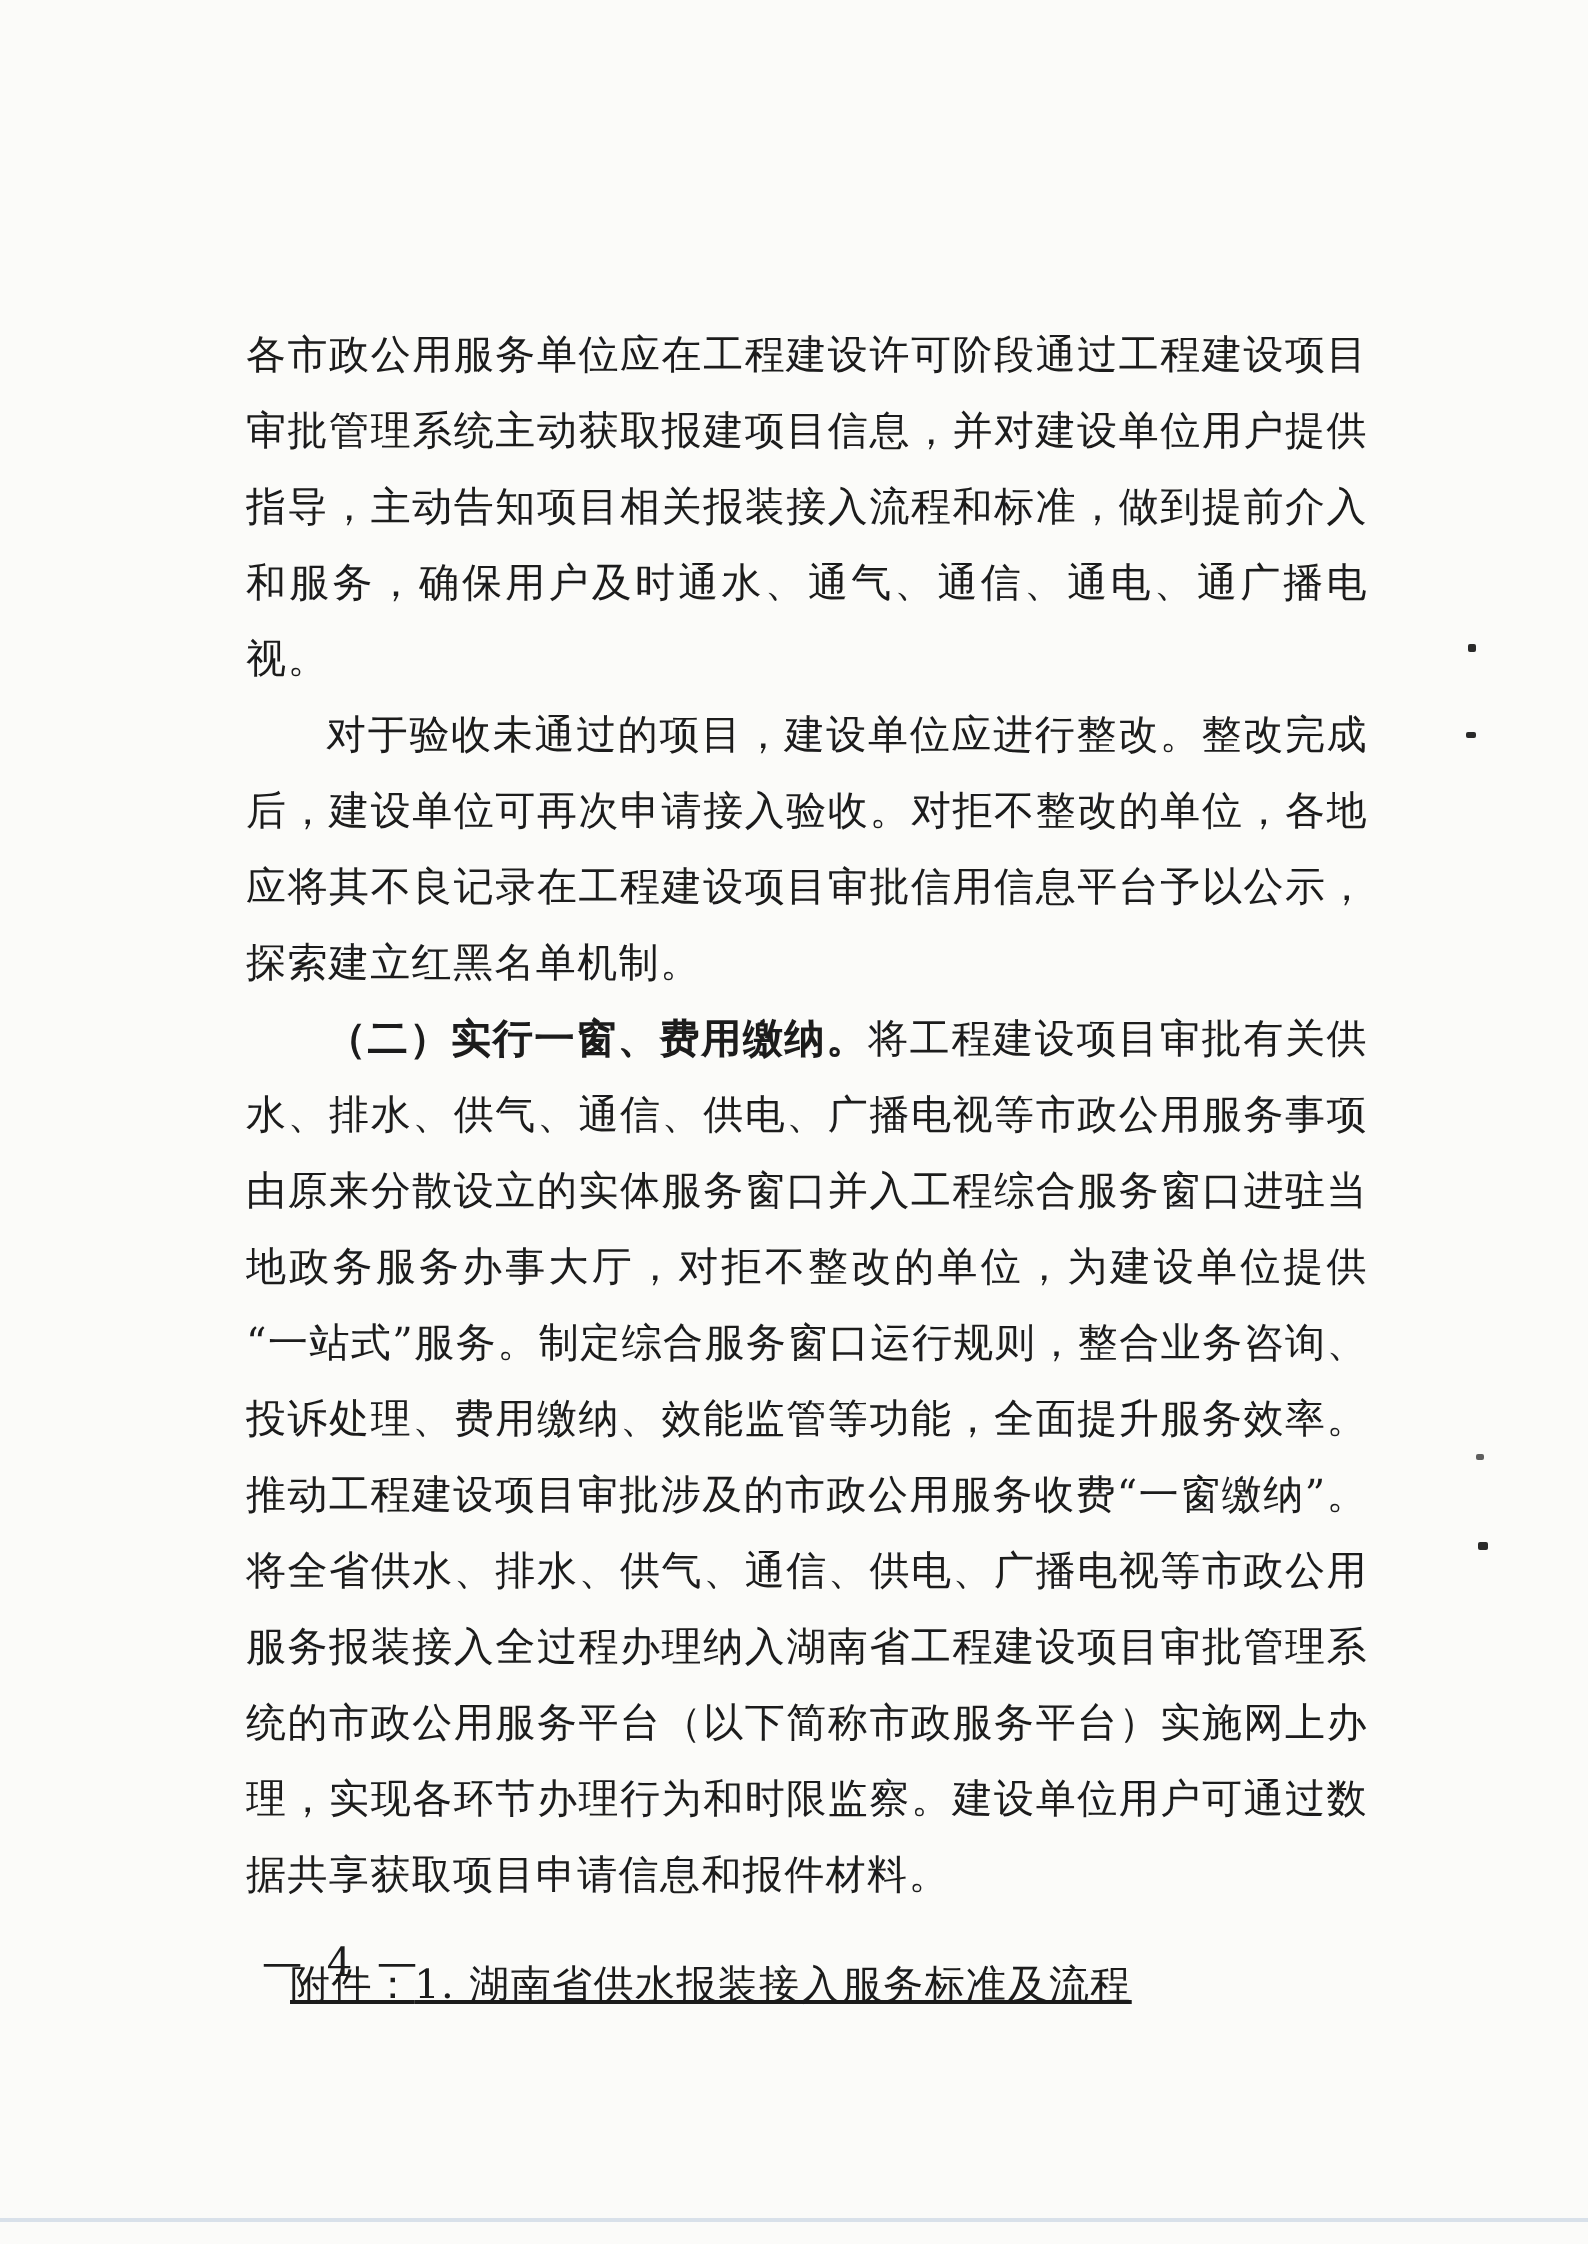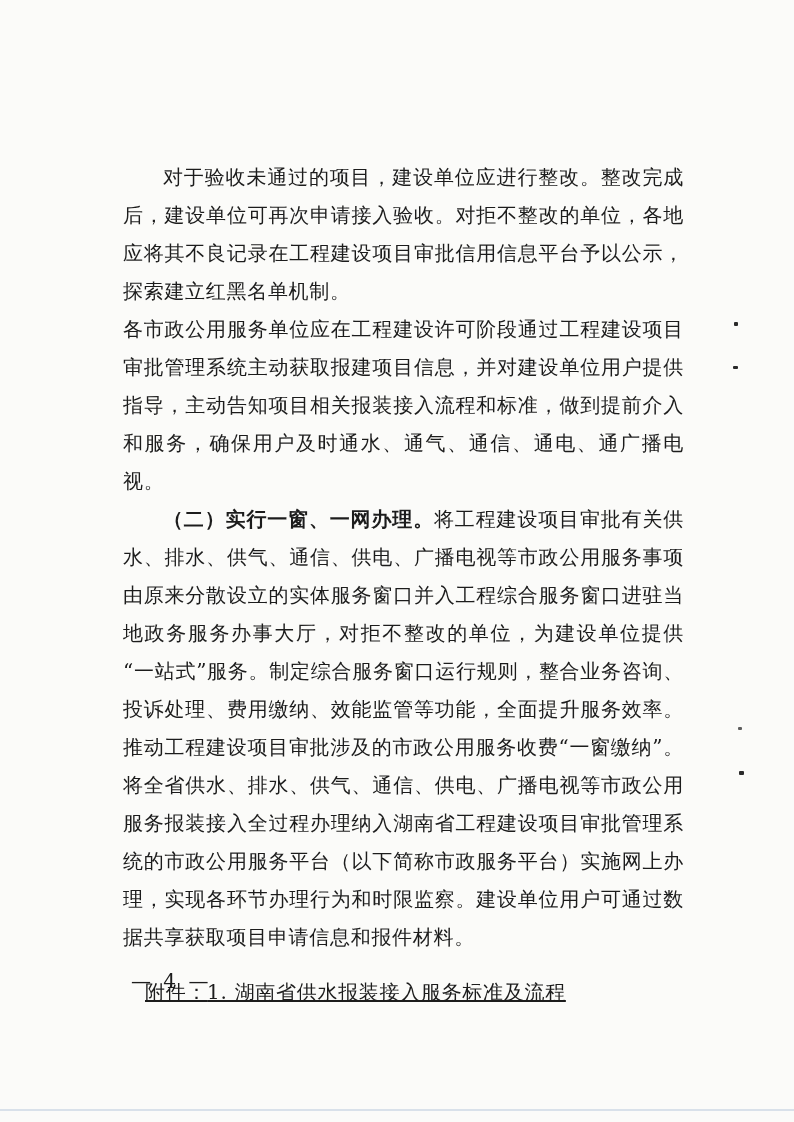--- a/index.html
+++ b/index.html
@@ -73,25 +73,25 @@
     background: #d9e1ea;
   }
 </style>
 </head>
 <body>
 
 <div class="page">
 
   <div class="content">
 
+    <p class="para"><span>各市政公用服务单位应在工程建设许可阶段通过工程建设项目审批管理系统主动获取报建项目信息，并对建设单位用户提供指导，主动告知项目相关报装接入流程和标准，做到提前介入和服务，确保用户及时通水、通气、通信、通电、通广播电视。</span></p>
+
     <p class="para indent"><span>对于验收未通过的项目，建设单位应进行整改。整改完成后，建设单位可再次申请接入验收。对拒不整改的单位，各地应将其不良记录在工程建设项目审批信用信息平台予以公示，探索建立红黑名单机制。</span></p>
 
-    <p class="para"><span>各市政公用服务单位应在工程建设许可阶段通过工程建设项目审批管理系统主动获取报建项目信息，并对建设单位用户提供指导，主动告知项目相关报装接入流程和标准，做到提前介入和服务，确保用户及时通水、通气、通信、通电、通广播电视。</span></p>
-
-    <p class="para indent"><b class="lead">（二）实行一窗、一网办理。</b><span>将工程建设项目审批有关供水、排水、供气、通信、供电、广播电视等市政公用服务事项由原来分散设立的实体服务窗口并入工程综合服务窗口进驻当地政务服务办事大厅，对拒不整改的单位，为建设单位提供“一站式”服务。制定综合服务窗口运行规则，整合业务咨询、投诉处理、费用缴纳、效能监管等功能，全面提升服务效率。推动工程建设项目审批涉及的市政公用服务收费“一窗缴纳”。将全省供水、排水、供气、通信、供电、广播电视等市政公用服务报装接入全过程办理纳入湖南省工程建设项目审批管理系统的市政公用服务平台（以下简称市政服务平台）实施网上办理，实现各环节办理行为和时限监察。建设单位用户可通过数据共享获取项目申请信息和报件材料。</span></p>
+    <p class="para indent"><b class="lead">（二）实行一窗、费用缴纳。</b><span>将工程建设项目审批有关供水、排水、供气、通信、供电、广播电视等市政公用服务事项由原来分散设立的实体服务窗口并入工程综合服务窗口进驻当地政务服务办事大厅，对拒不整改的单位，为建设单位提供“一站式”服务。制定综合服务窗口运行规则，整合业务咨询、投诉处理、费用缴纳、效能监管等功能，全面提升服务效率。推动工程建设项目审批涉及的市政公用服务收费“一窗缴纳”。将全省供水、排水、供气、通信、供电、广播电视等市政公用服务报装接入全过程办理纳入湖南省工程建设项目审批管理系统的市政公用服务平台（以下简称市政服务平台）实施网上办理，实现各环节办理行为和时限监察。建设单位用户可通过数据共享获取项目申请信息和报件材料。</span></p>
 
     <p class="attachment"><span>附件：</span><span>1. 湖南省供水报装接入服务标准及流程</span></p>
 
   </div>
 
   <div class="page-number">— 4 —</div>
 
   <span class="speck s1"></span>
   <span class="speck s2"></span>
   <span class="speck s3"></span>

